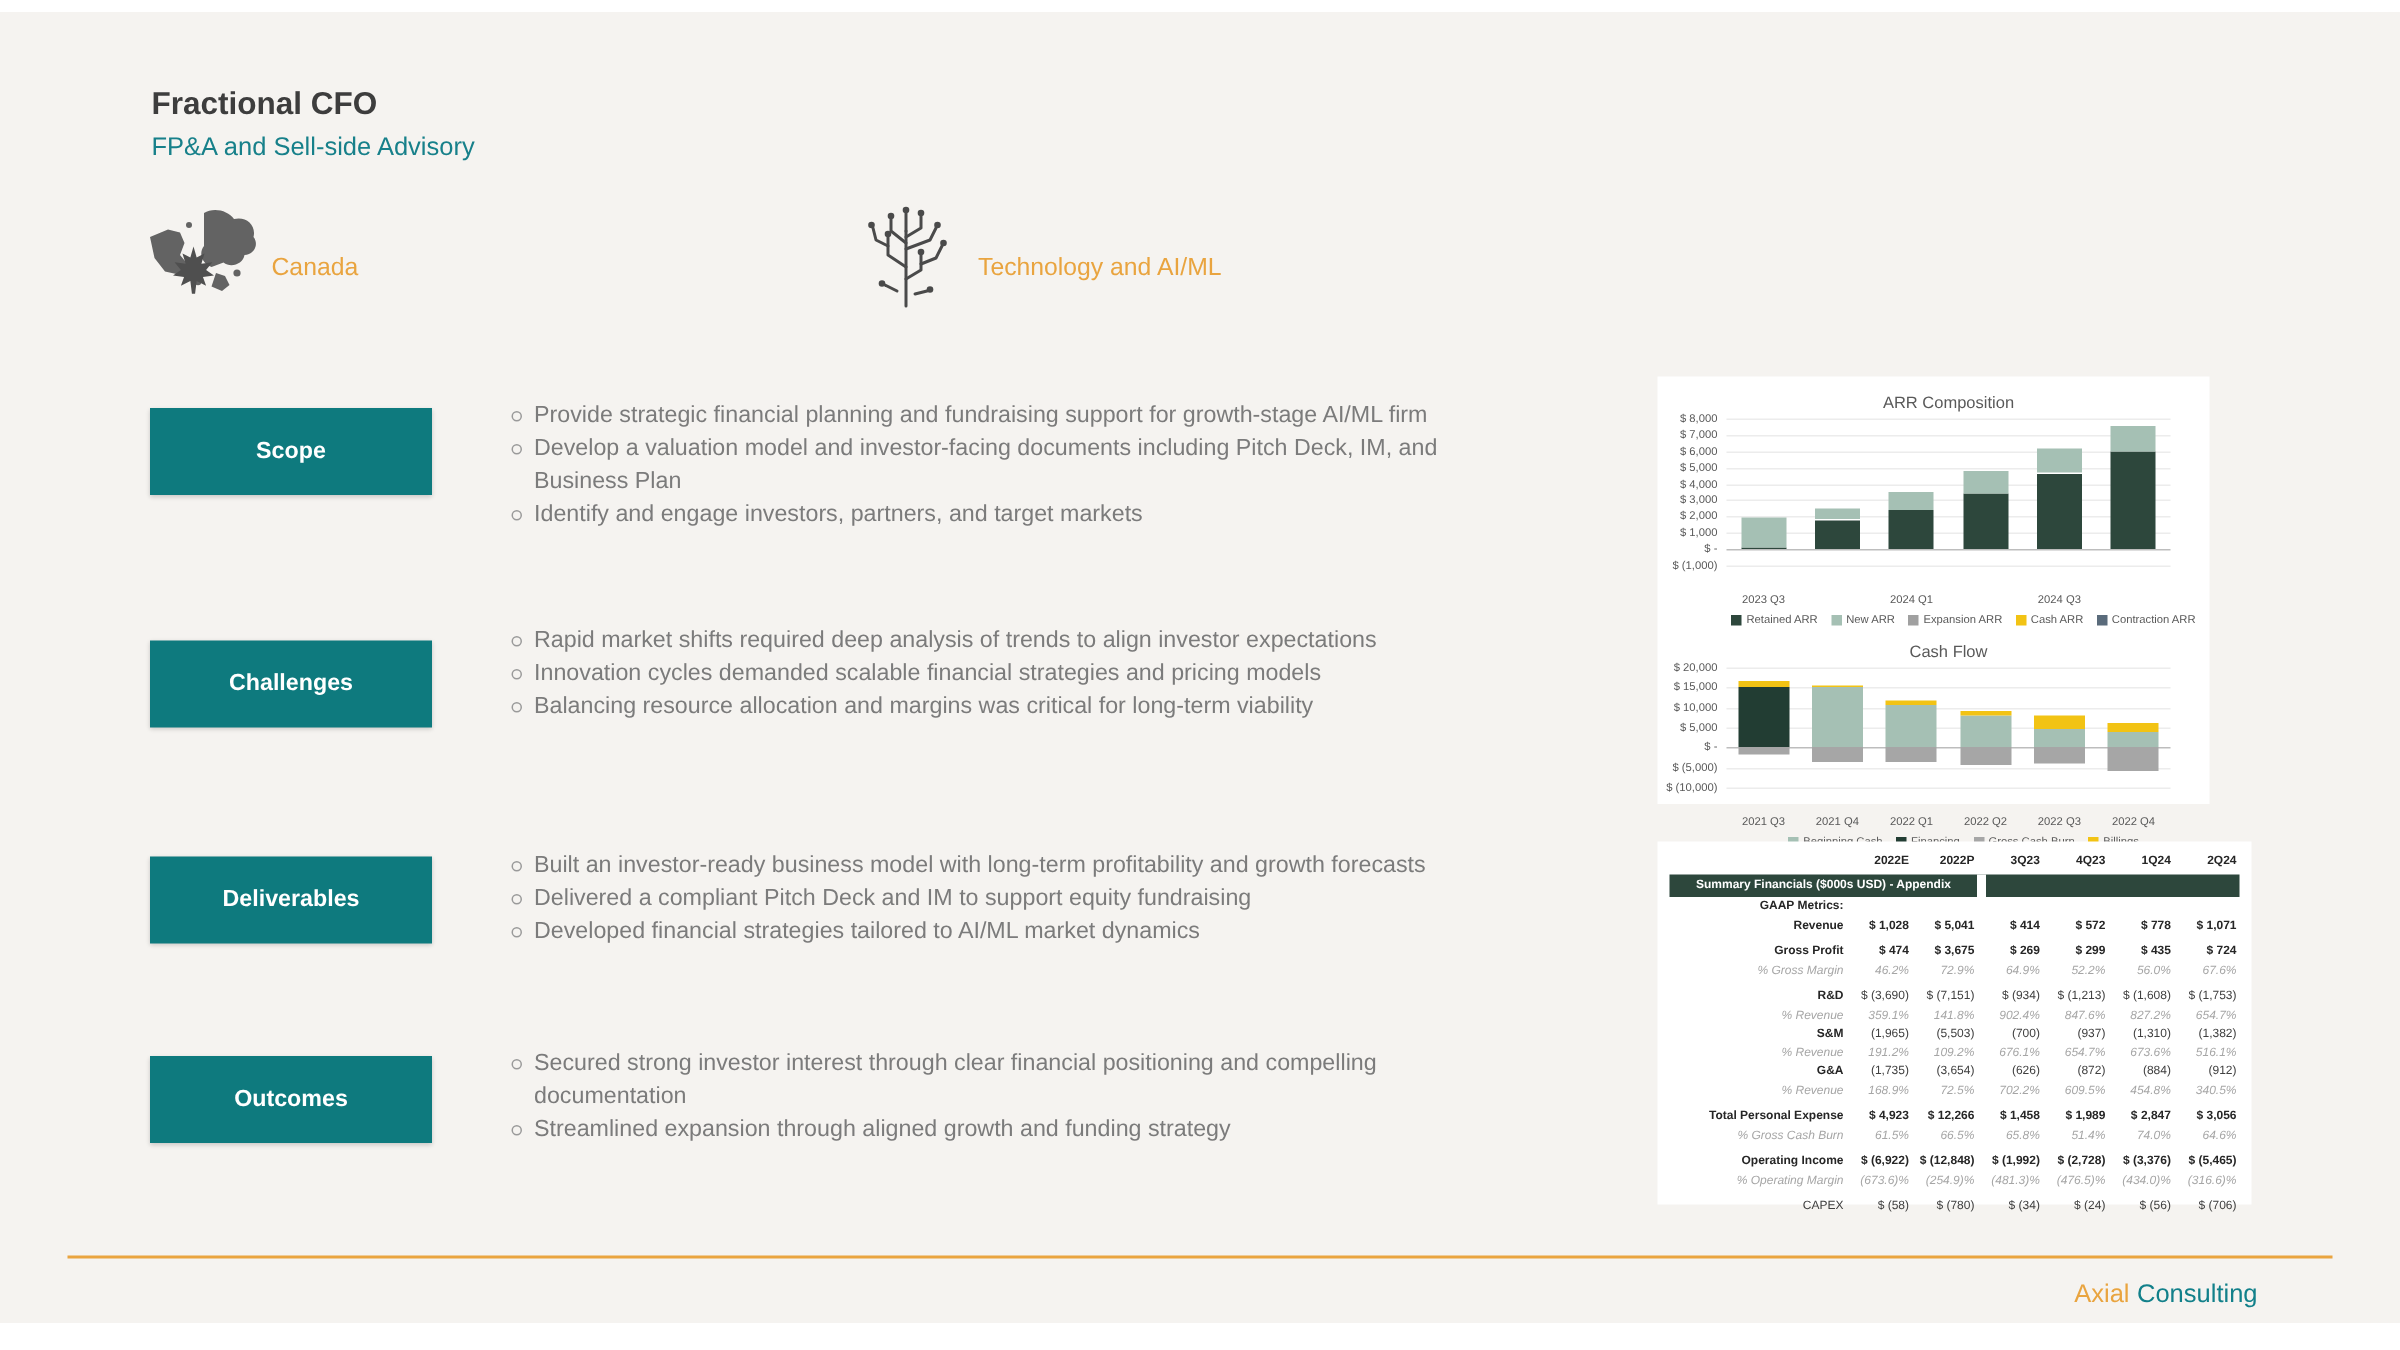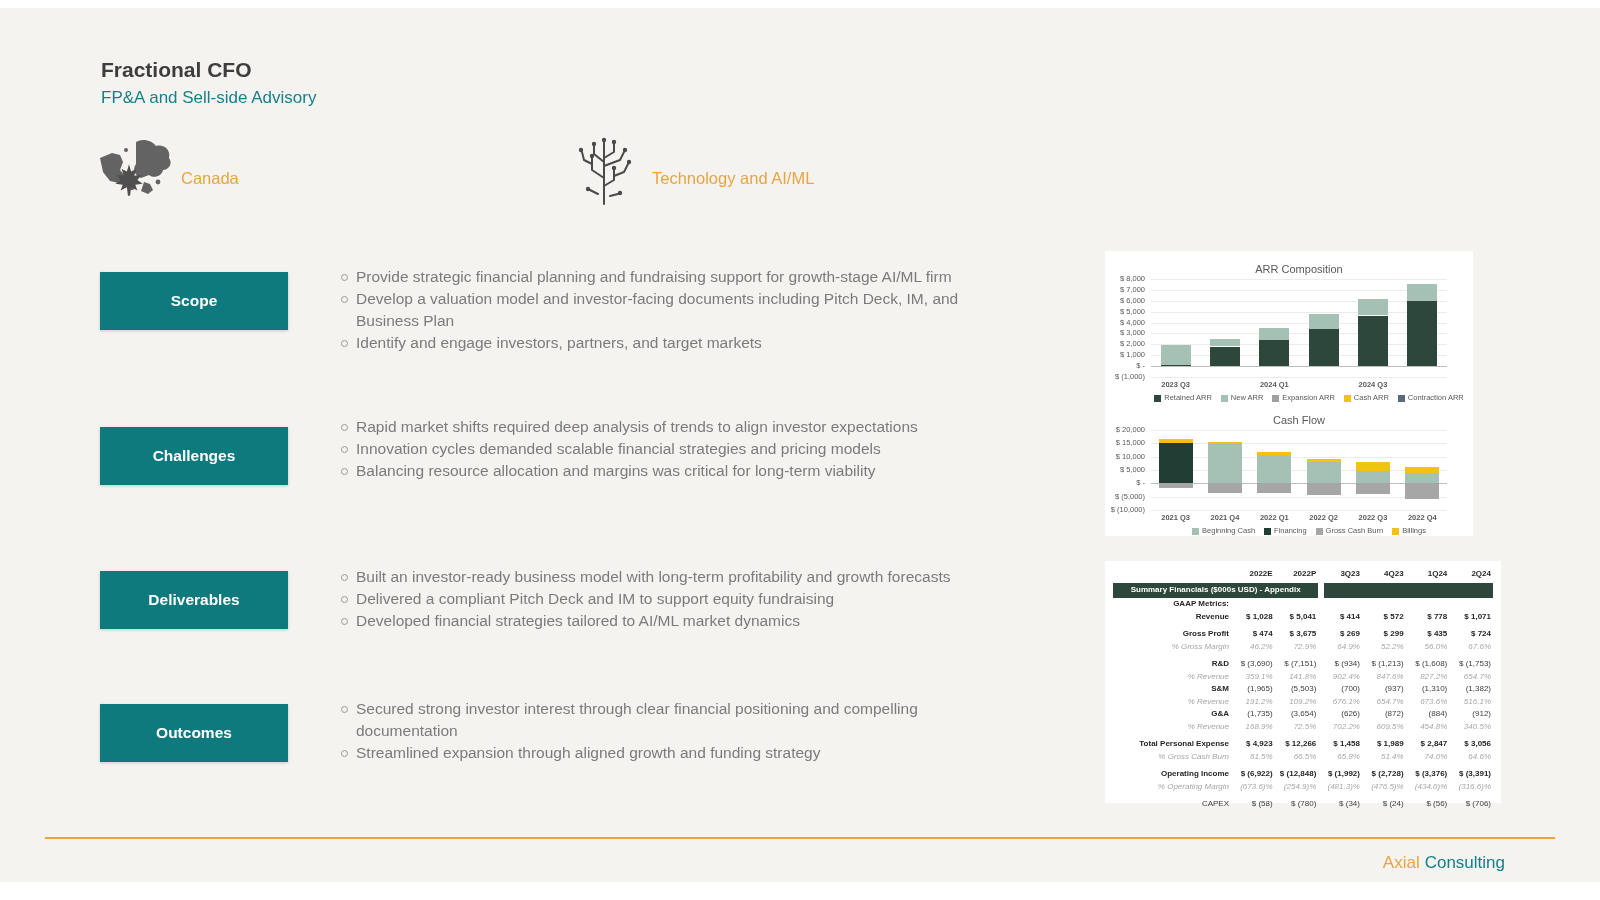--- a/index.html
+++ b/index.html
@@ -27,21 +27,21 @@
   .table-card{position:absolute;left:1105px;top:553px;width:396px;height:242px;background:#ffffff;
     padding:7px 8px;box-sizing:border-box;}
 
   .chart{position:relative;margin-top:12px;}
   .chart-title{font-size:11px;color:#595959;margin-left:46px;width:296px;text-align:center;margin-bottom:4px;}
   .plot-wrap{position:relative;margin-left:46px;}
   .gridline{position:absolute;left:0;width:100%;height:1px;background:#ececec;}
   .gridline.zero{background:#bdbdbd;}
   .ylab{position:absolute;left:-46px;width:40px;text-align:right;font-size:7.5px;color:#595959;line-height:8px;}
   .seg{position:absolute;}
-  .xlabels{position:relative;height:11px;margin-top:3px;margin-left:46px;font-weight:bold;}
+  .xlabels{position:relative;height:11px;margin-top:18px;margin-left:46px;}
   .xlab{position:absolute;text-align:center;font-size:7.5px;color:#595959;}
   .legend{display:flex;justify-content:center;gap:9px;font-size:7.5px;color:#595959;margin-top:2px;margin-left:40px;white-space:nowrap;}
   .lg-swatch{display:inline-block;width:7px;height:7px;margin-right:3px;vertical-align:middle;}
 
   table.fin{border-collapse:separate;border-spacing:0;width:100%;table-layout:fixed;font-size:8px;}
   table.fin td{padding:1px 2px;text-align:right;white-space:nowrap;color:#404040;line-height:10.5px;}
   table.fin td.lab{text-align:right;}
   table.fin tr.cols td{font-weight:bold;color:#262626;padding-bottom:3px;}
   table.fin .band{background:#2d473c;color:#ffffff;font-weight:bold;text-align:center;padding:2.5px 4px;font-size:8px;}
   table.fin .band-right{border-left:6px solid #ffffff;}
@@ -395,21 +395,21 @@
           <tr class="spacer">
             <td colspan="7"></td>
           </tr>
           <tr class="bold">
             <td class="lab">Operating Income</td>
             <td>$ (6,922)</td>
             <td>$ (12,848)</td>
             <td>$ (1,992)</td>
             <td>$ (2,728)</td>
             <td>$ (3,376)</td>
-            <td>$ (3,391)</td>
+            <td>$ (5,465)</td>
           </tr>
           <tr class="pct">
             <td class="lab">% Operating Margin</td>
             <td>(673.6)%</td>
             <td>(254.9)%</td>
             <td>(481.3)%</td>
             <td>(476.5)%</td>
             <td>(434.0)%</td>
             <td>(316.6)%</td>
           </tr>

